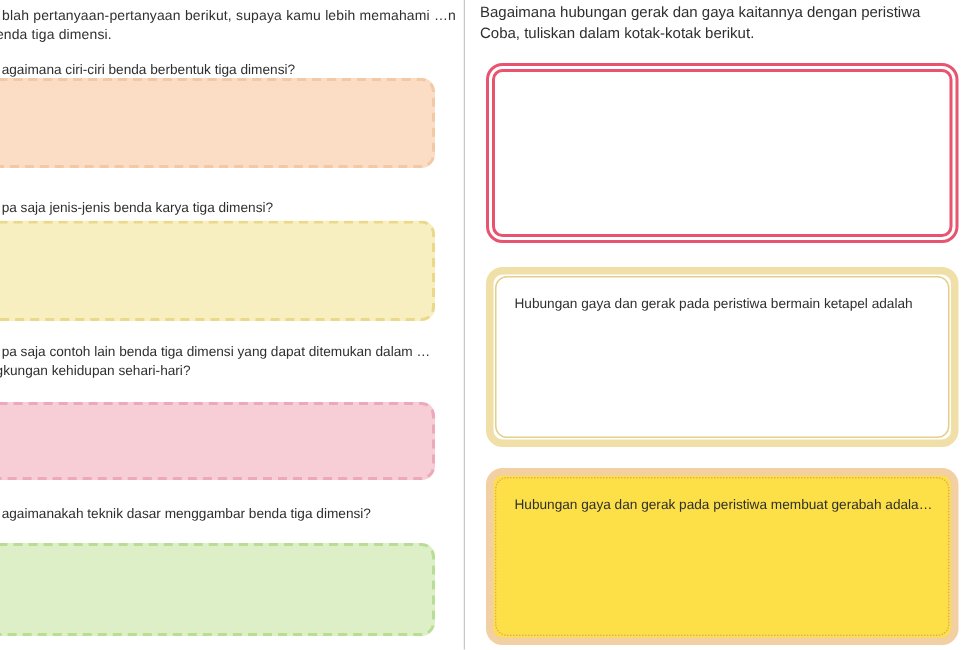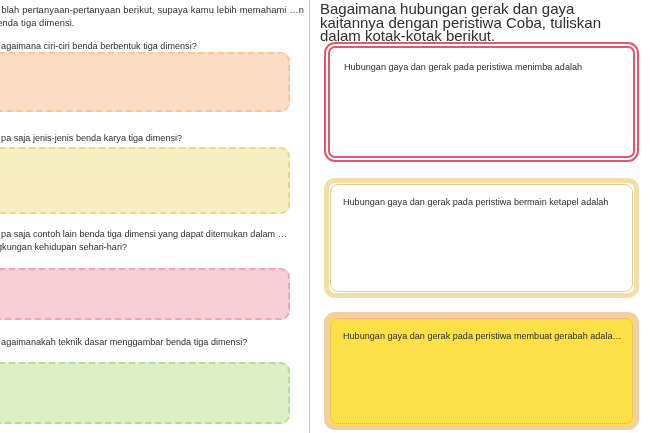--- a/index.html
+++ b/index.html
@@ -113,21 +113,21 @@
   .right-inner {
     position: relative;
     width: 100%;
     height: 100%;
   }
   .right-intro {
     position: absolute;
     left: 10px;
     top: 2px;
     width: 322px;
-    font-size: 15px;
+    font-size: 10px;
     line-height: 13.5px;
     text-align: left;
     color: #2f2f2f;
   }
   .r-box {
     position: absolute;
     left: 14px;
     width: 315px;
     border-radius: 11px;
     box-sizing: border-box;
@@ -212,21 +212,20 @@
   </div>
 
   <div class="divider"></div>
 
   <div class="panel panel-right">
     <div class="right-inner">
       <div class="right-intro">Bagaimana hubungan gerak dan gaya kaitannya dengan peristiwa Coba, tuliskan dalam kotak-kotak berikut.</div>
 
       <div class="r-box rbox1">
         <div class="rbox1-inner"></div>
-        <div class="r-label">Hubungan gaya dan gerak pada peristiwa menimba adalah</div>
       </div>
 
       <div class="r-box rbox2">
         <div class="r-label">Hubungan gaya dan gerak pada peristiwa bermain ketapel adalah</div>
       </div>
 
       <div class="r-box rbox3">
         <div class="r-label">Hubungan gaya dan gerak pada peristiwa membuat gerabah adala…</div>
       </div>
     </div>

